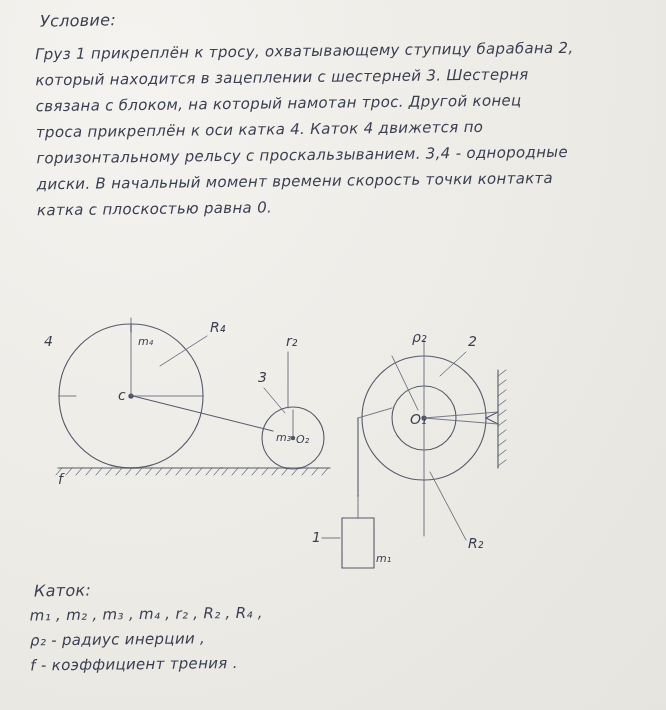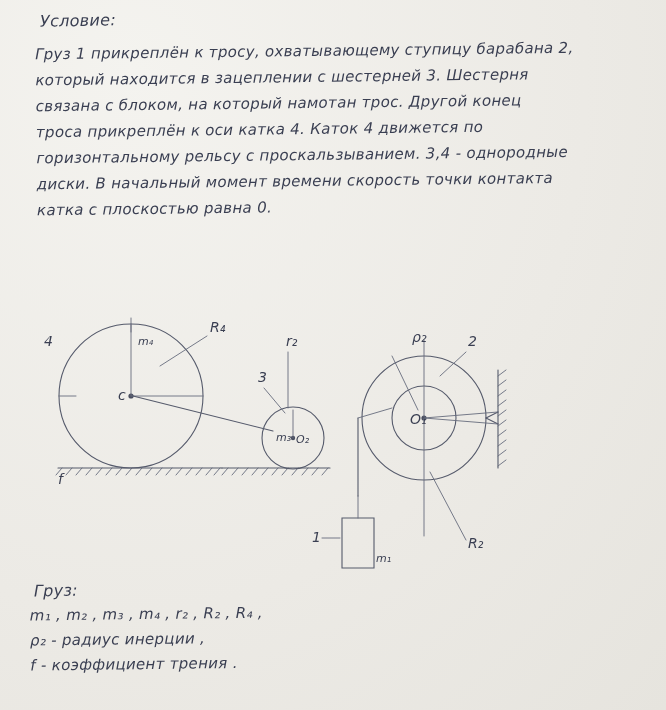--- a/index.html
+++ b/index.html
@@ -174,19 +174,19 @@
     </g>
     <text class="lbl" x="312" y="242">1</text>
     <path class="ink-thin" d="M322 238 L340 238"></path>
     <text class="lbl lbl-sm" x="376" y="262">m₁</text>
 
     <path class="ink" d="M358 196 L358 118"></path>
     <path class="ink-thin" d="M358 118 L392 108"></path>
 
   </svg>
 
-  <div class="hand txt-block" id="given-label">Груз:</div>
+  <div class="hand txt-block" id="given-label">Каток:</div>
 
   <div class="hand txt-block" id="given-text">m₁ , m₂ , m₃ , m₄ , r₂ , R₂ , R₄ ,
 ρ₂ - радиус инерции ,
 f - коэффициент трения .</div>
 
 </div>
 
 </body></html>

